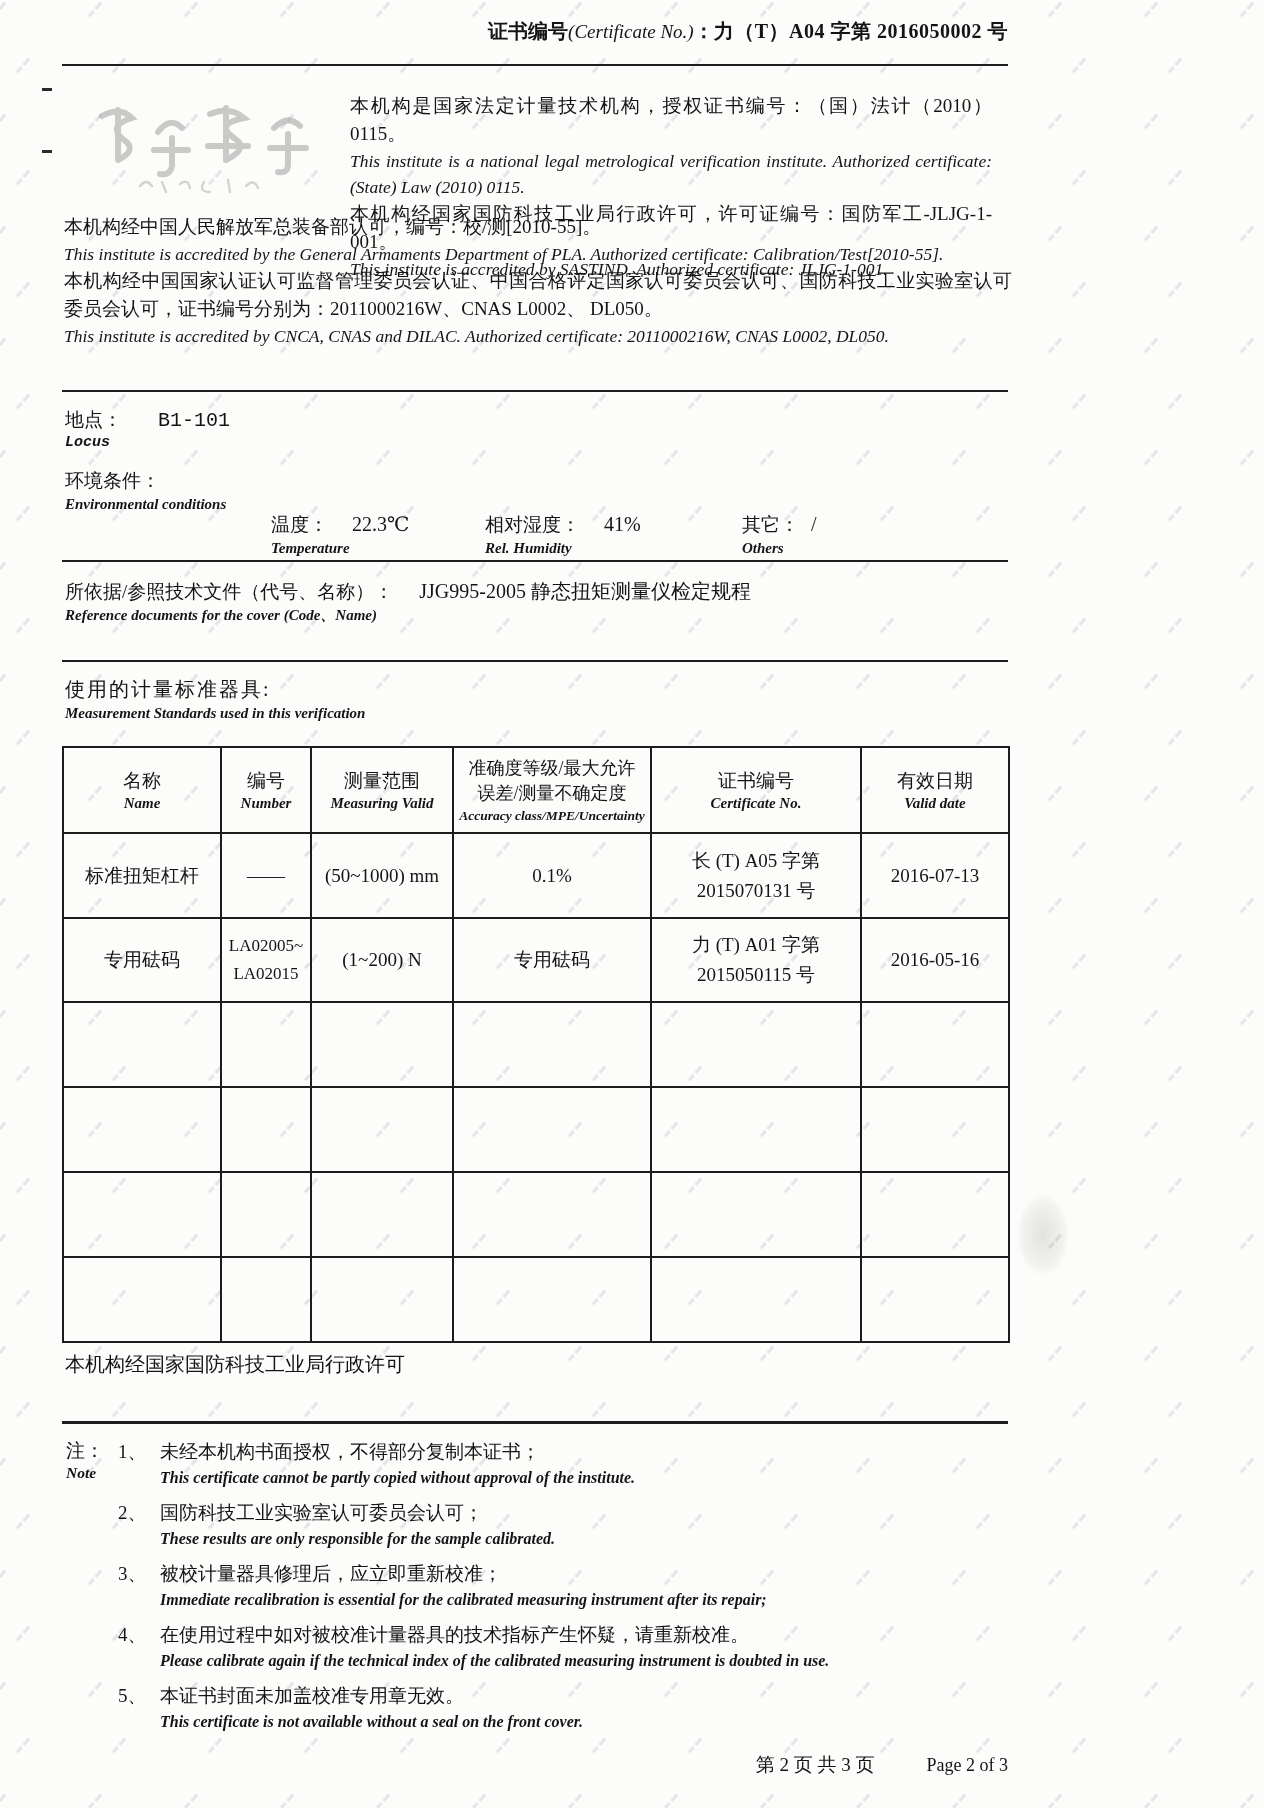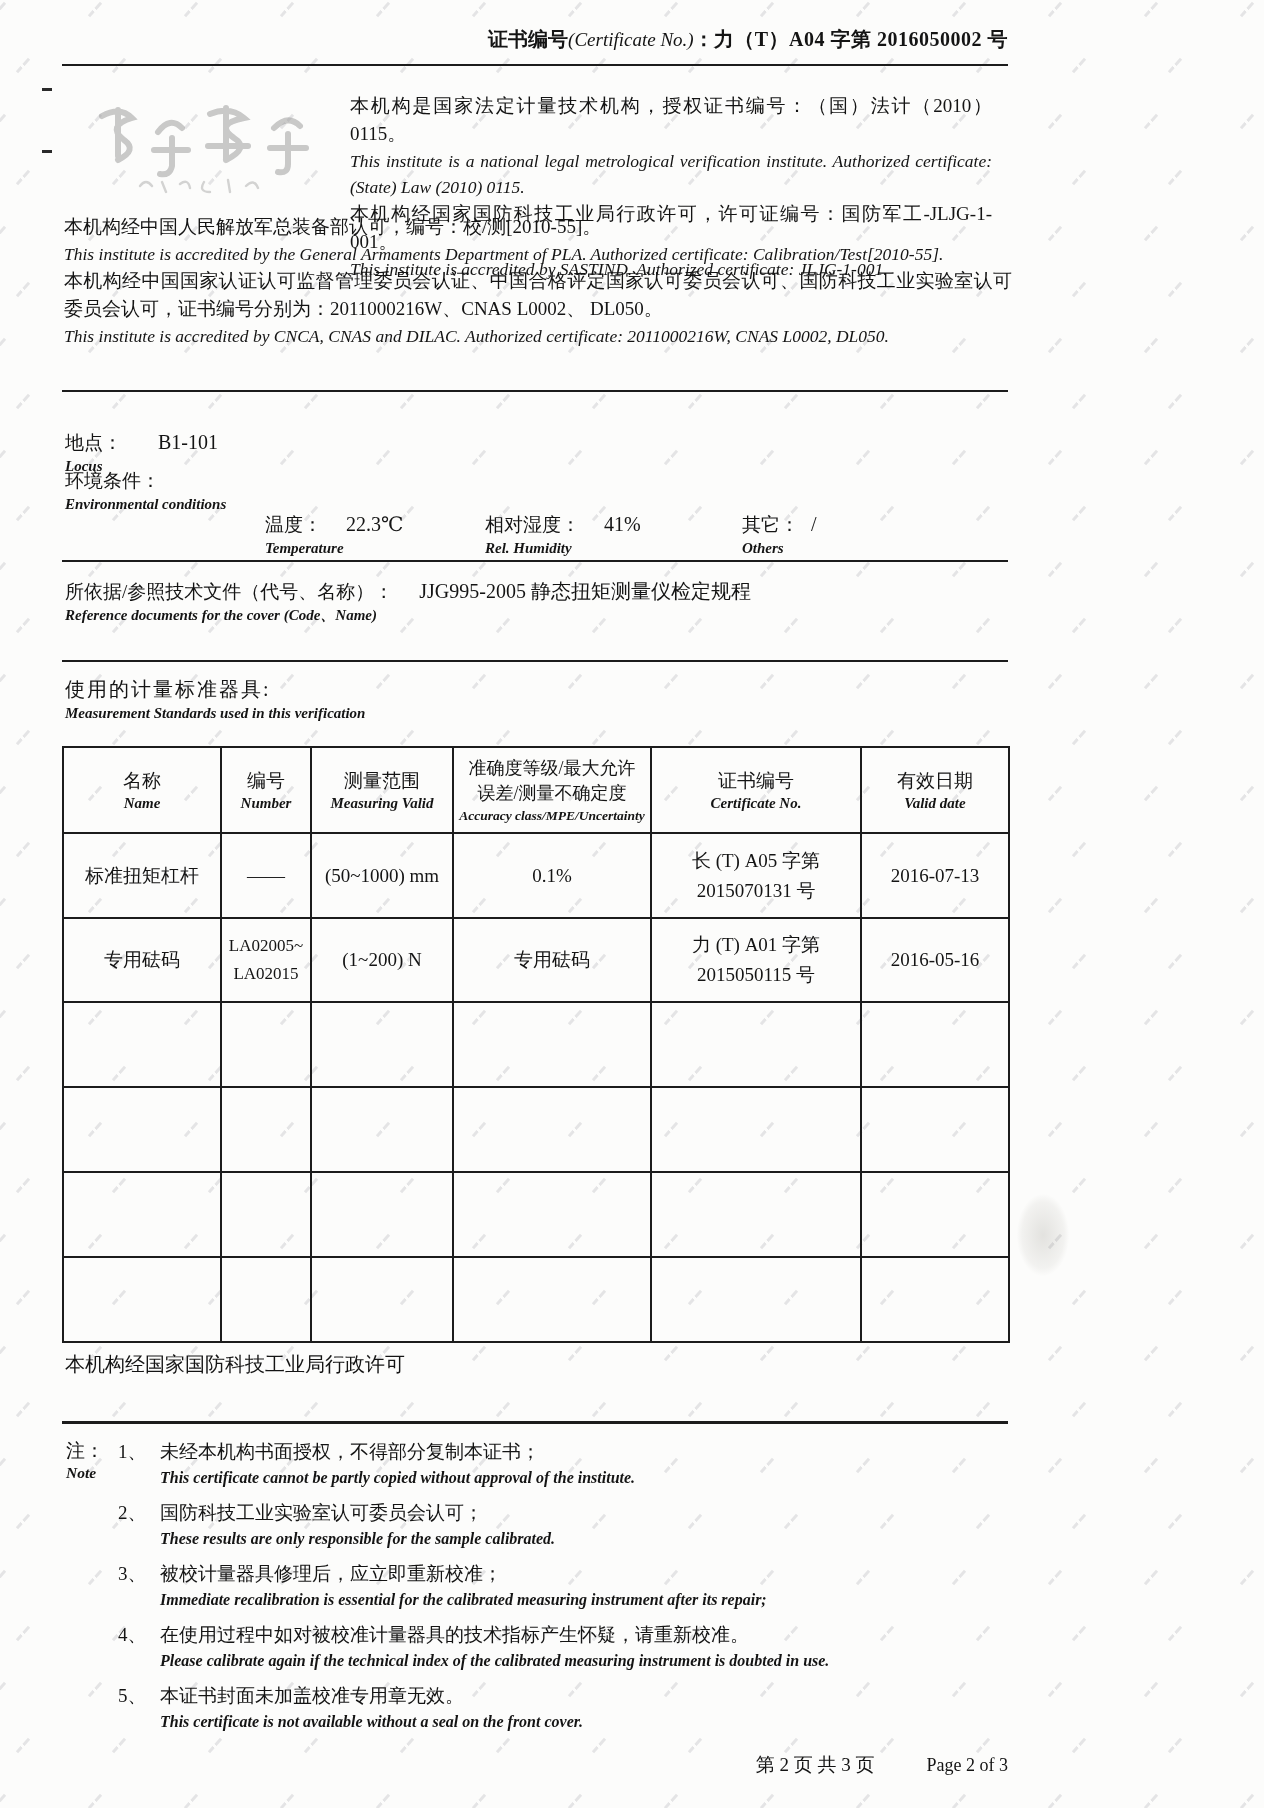--- a/index.html
+++ b/index.html
@@ -16,38 +16,38 @@
   .layer-watermark { position:absolute; inset:0; z-index:1; pointer-events:none; }
   .wm-dash {
     position:absolute; width:18px; height:3px;
     background:linear-gradient(90deg,#c7c7cb 0 7px, transparent 7px 10px, #c7c7cb 10px 18px);
     transform:rotate(-48deg); opacity:.45;
   }
   .hr { position:absolute; left:62px; width:946px; height:0; border-top:2px solid #1c1c1c; }
   .hr.thick { border-top-width:3px; }
 
   
-  .cert-no { position:absolute; top:26px; left:62px; width:946px; text-align:right; font-size:20px; }
+  .cert-no { position:absolute; top:18px; left:62px; width:946px; text-align:right; font-size:20px; }
   .cert-no .zh { font-weight:bold; }
   .cert-no .en { font-style:italic; font-weight:normal; font-size:19px; }
   .cert-no .val { font-weight:bold; letter-spacing:.5px; }
 
   
   .stamp { position:absolute; top:98px; left:88px; width:260px; height:110px; opacity:.65; filter:blur(.6px); }
 
   
   .block-right { position:absolute; top:92px; left:350px; width:642px; }
   .block-full  { position:absolute; top:213px; left:64px; width:948px; }
   .p-zh { font-size:19px; line-height:28px; text-align:justify; }
   .p-en { font-size:17.5px; line-height:26px; font-style:italic; text-align:justify; }
 
   
   .sec-label-zh { font-size:19px; }
   .sec-label-en { font-size:15px; font-weight:bold; font-style:italic; line-height:20px; }
-  .locus { position:absolute; top:430px; left:65px; }
+  .locus { position:absolute; top:407px; left:65px;font-family:Liberation Mono, monospace; }
   .locus .val { font-size:20px; margin-left:36px; }
   .envlab { position:absolute; top:468px; left:65px; }
   .env-row { position:absolute; top:512px; left:62px; width:946px; height:60px; }
   .env-group { position:absolute; top:0; }
   .env-group .v { margin-left:24px; font-size:20px; }
   .env-group .zh { font-size:19px; }
 
   
   .reference { position:absolute; top:578px; left:65px; width:946px; }
   .reference .val { font-size:20px; margin-left:26px; }
@@ -595,21 +595,21 @@
     <div class="locus">
       <span class="sec-label-zh">地点：</span><span class="val">B1-101</span>
       <div class="sec-label-en">Locus</div>
     </div>
 
     <div class="envlab">
       <div class="sec-label-zh">环境条件：</div>
       <div class="sec-label-en">Environmental conditions</div>
     </div>
     <div class="env-row">
-      <div class="env-group" style="left:203px;">
+      <div class="env-group" style="left:209px;">
         <span class="zh">温度：</span><span class="v">22.3℃</span>
         <div class="sec-label-en">Temperature</div>
       </div>
       <div class="env-group" style="left:423px;">
         <span class="zh">相对湿度：</span><span class="v">41%</span>
         <div class="sec-label-en">Rel. Humidity</div>
       </div>
       <div class="env-group" style="left:680px;">
         <span class="zh">其它：</span><span class="v" style="margin-left:12px;">/</span>
         <div class="sec-label-en">Others</div>

